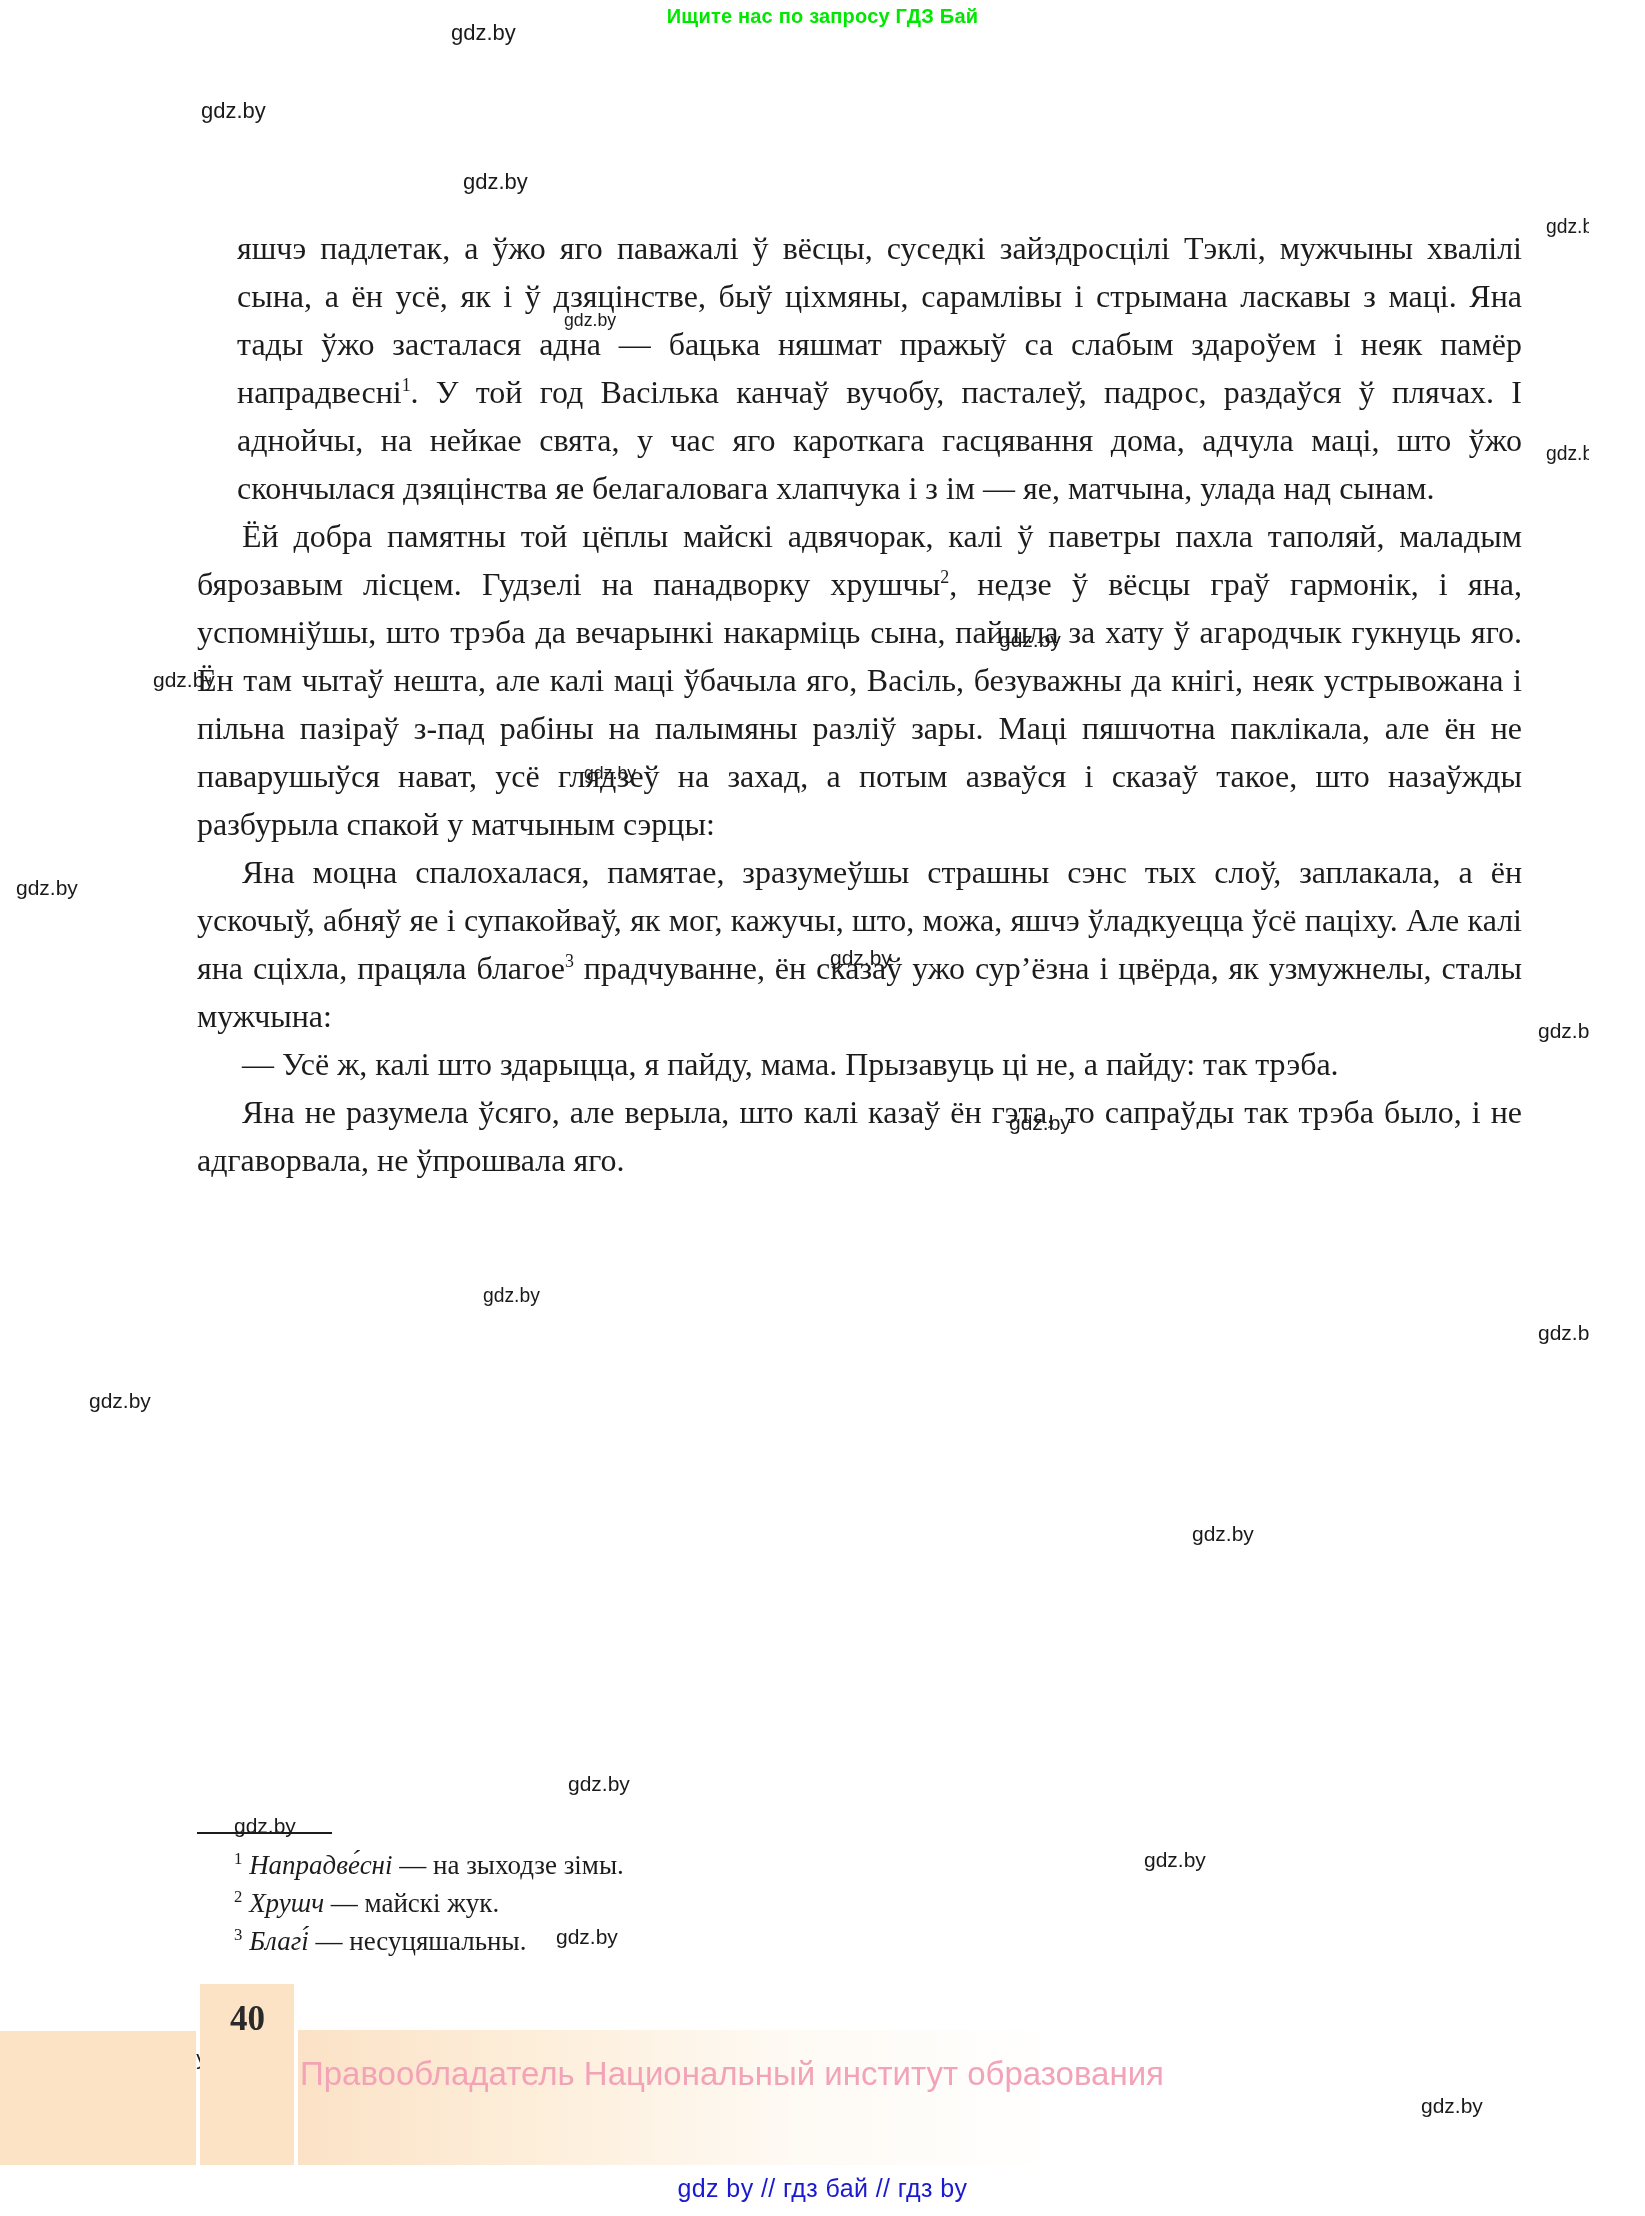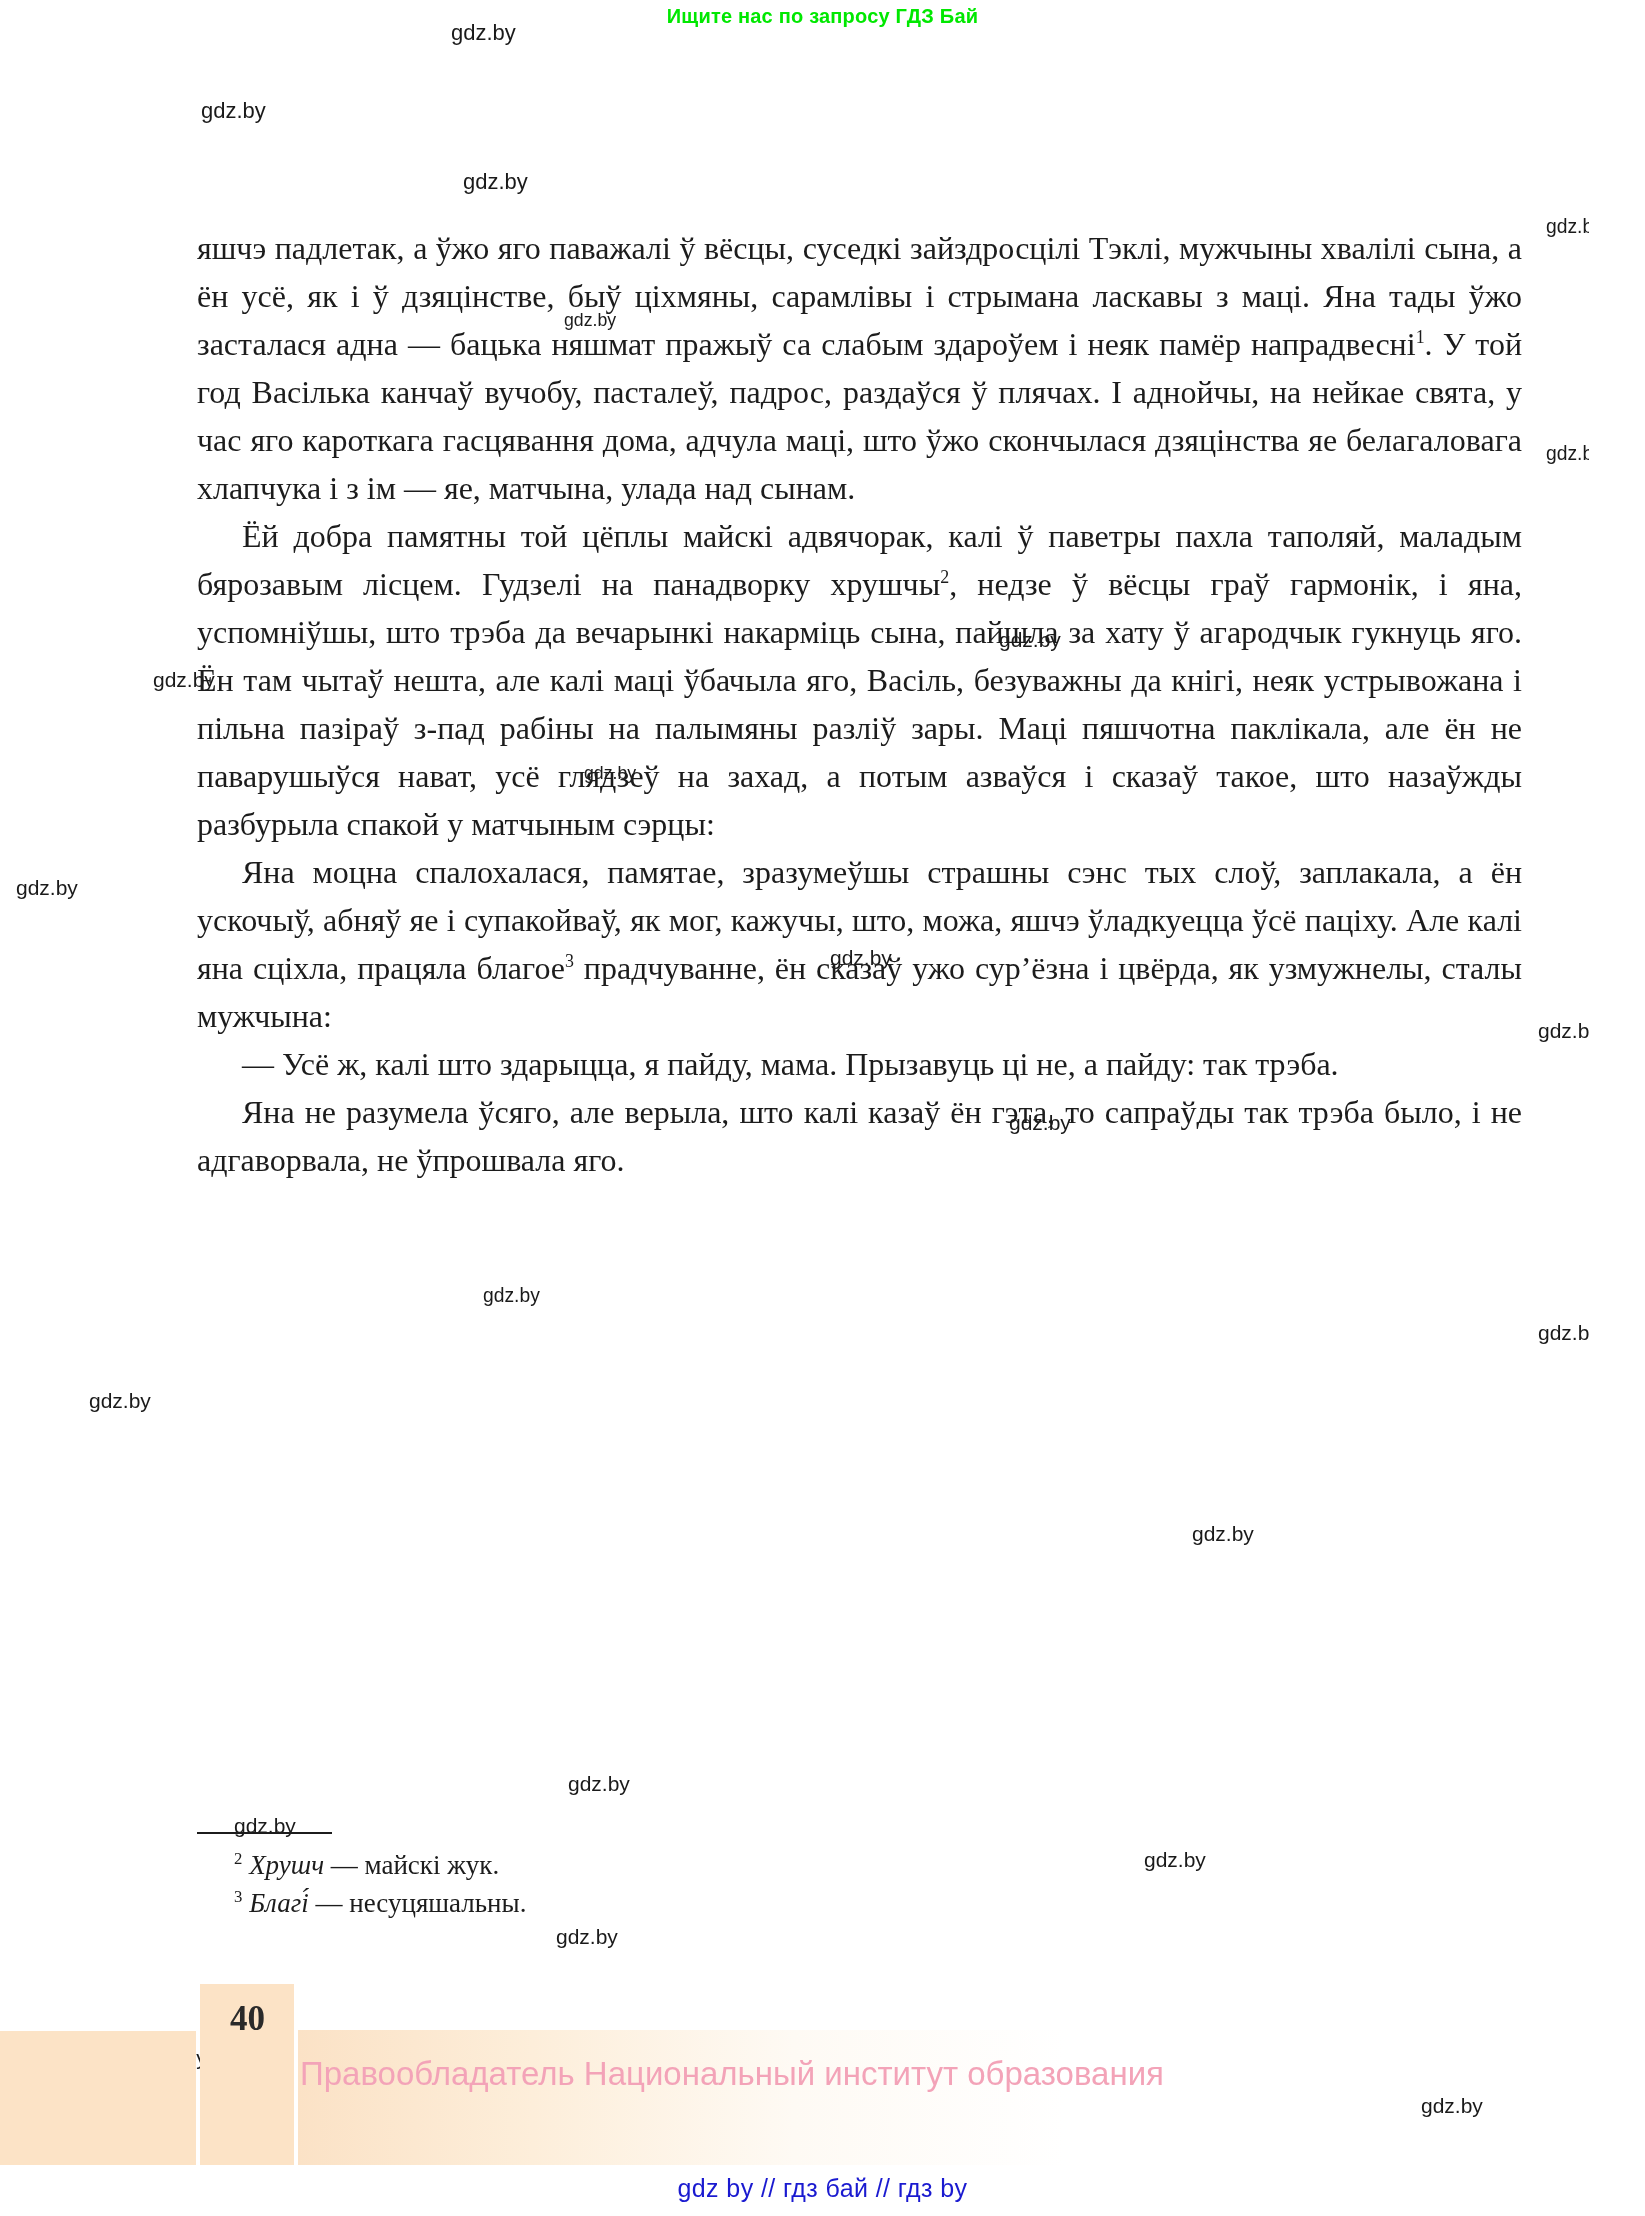--- a/index.html
+++ b/index.html
@@ -52,20 +52,21 @@
     color: #1c1c1c;
     text-align: justify;
     text-justify: inter-word;
   }
   .body-text p {
     margin: 0 0 0 0;
     text-indent: 45px;
   }
   .body-text p.no-indent {
     text-indent: 0;
+    margin-left: 40px;
   }
   .body-text sup {
     font-size: 0.56em;
     vertical-align: super;
     line-height: 0;
   }
 
   
   .footnote-rule {
     position: absolute;
@@ -190,20 +191,21 @@
   <div class="body-text" id="body-text">
       <p class="no-indent">яшчэ падлетак, а ўжо яго паважалі ў вёсцы, суседкі зайздросцілі Тэклі, мужчыны хвалілі сына, а ён усё, як і ў дзяцінстве, быў ціхмяны, сарамлівы і стрымана ласкавы з маці. Яна тады ўжо засталася адна — бацька няшмат пражыў са слабым здароўем і неяк памёр напрадвесні<sup>1</sup>. У той год Васілька канчаў вучобу, пасталеў, падрос, раздаўся ў плячах. І аднойчы, на нейкае свята, у час яго кароткага гасцявання дома, адчула маці, што ўжо скончылася дзяцінства яе белагаловага хлапчука і з ім — яе, матчына, улада над сынам.</p>
       <p>Ёй добра памятны той цёплы майскі адвячорак, калі ў паветры пахла таполяй, маладым бярозавым лісцем. Гудзелі на панадворку хрушчы<sup>2</sup>, недзе ў вёсцы граў гармонік, і яна, успомніўшы, што трэба да вечарынкі накарміць сына, пайшла за хату ў агародчык гукнуць яго. Ён там чытаў нешта, але калі маці ўбачыла яго, Васіль, безуважны да кнігі, неяк устрывожана і пільна пазіраў з-пад рабіны на палымяны разліў зары. Маці пяшчотна паклікала, але ён не паварушыўся нават, усё глядзеў на захад, а потым азваўся і сказаў такое, што назаўжды разбурыла спакой у матчыным сэрцы:</p>
       <p>Яна моцна спалохалася, памятае, зразумеўшы страшны сэнс тых слоў, заплакала, а ён ускочыў, абняў яе і супакойваў, як мог, кажучы, што, можа, яшчэ ўладкуецца ўсё паціху. Але калі яна сціхла, працяла благое<sup>3</sup> прадчуванне, ён сказаў ужо сур’ёзна і цвёрда, як узмужнелы, сталы мужчына:</p>
       <p>— Усё ж, калі што здарыцца, я пайду, мама. Прызавуць ці не, а пайду: так трэба.</p>
       <p>Яна не разумела ўсяго, але верыла, што калі казаў ён гэта, то сапраўды так трэба было, і не адгаворвала, не ўпрошвала яго.</p>
     </div>
 
   <div class="footnote-rule"></div>
   <div class="footnotes" id="footnotes">
+      <div><span class="fn-num">1</span><span class="term"> Напрадве́сні</span><span> — </span><span>на зыходзе зімы.</span></div>
       <div><span class="fn-num">2</span><span class="term"> Хрушч</span><span> — </span><span>майскі жук.</span></div>
       <div><span class="fn-num">3</span><span class="term"> Благі́</span><span> — </span><span>несуцяшальны.</span></div>
     </div>
 
   <div class="block-a"></div>
   <div class="block-b"></div>
   <div class="block-c"></div>
 
   <div class="page-number">40</div>
 

